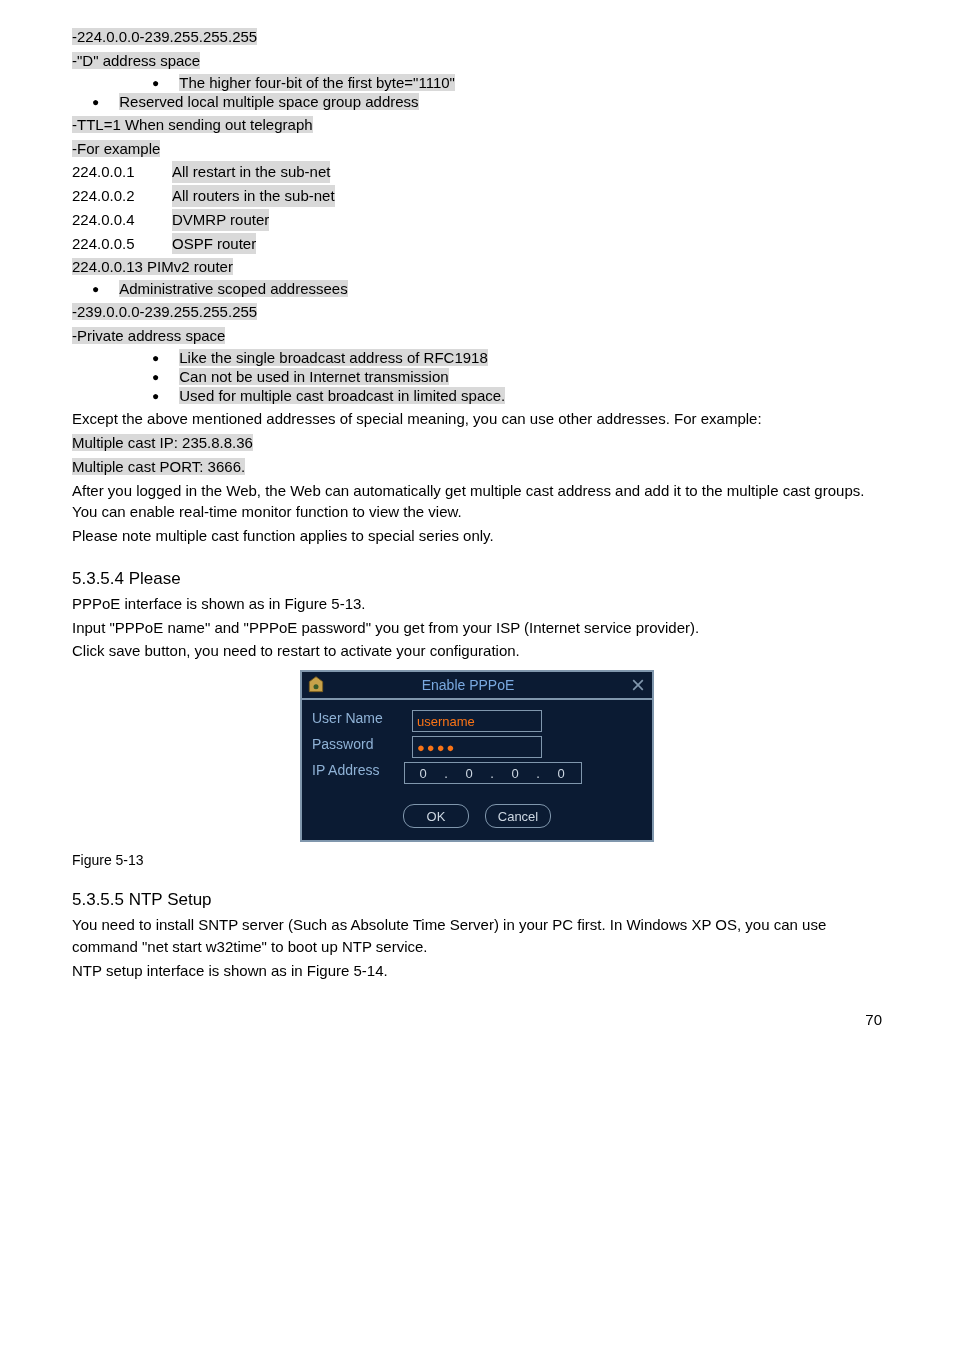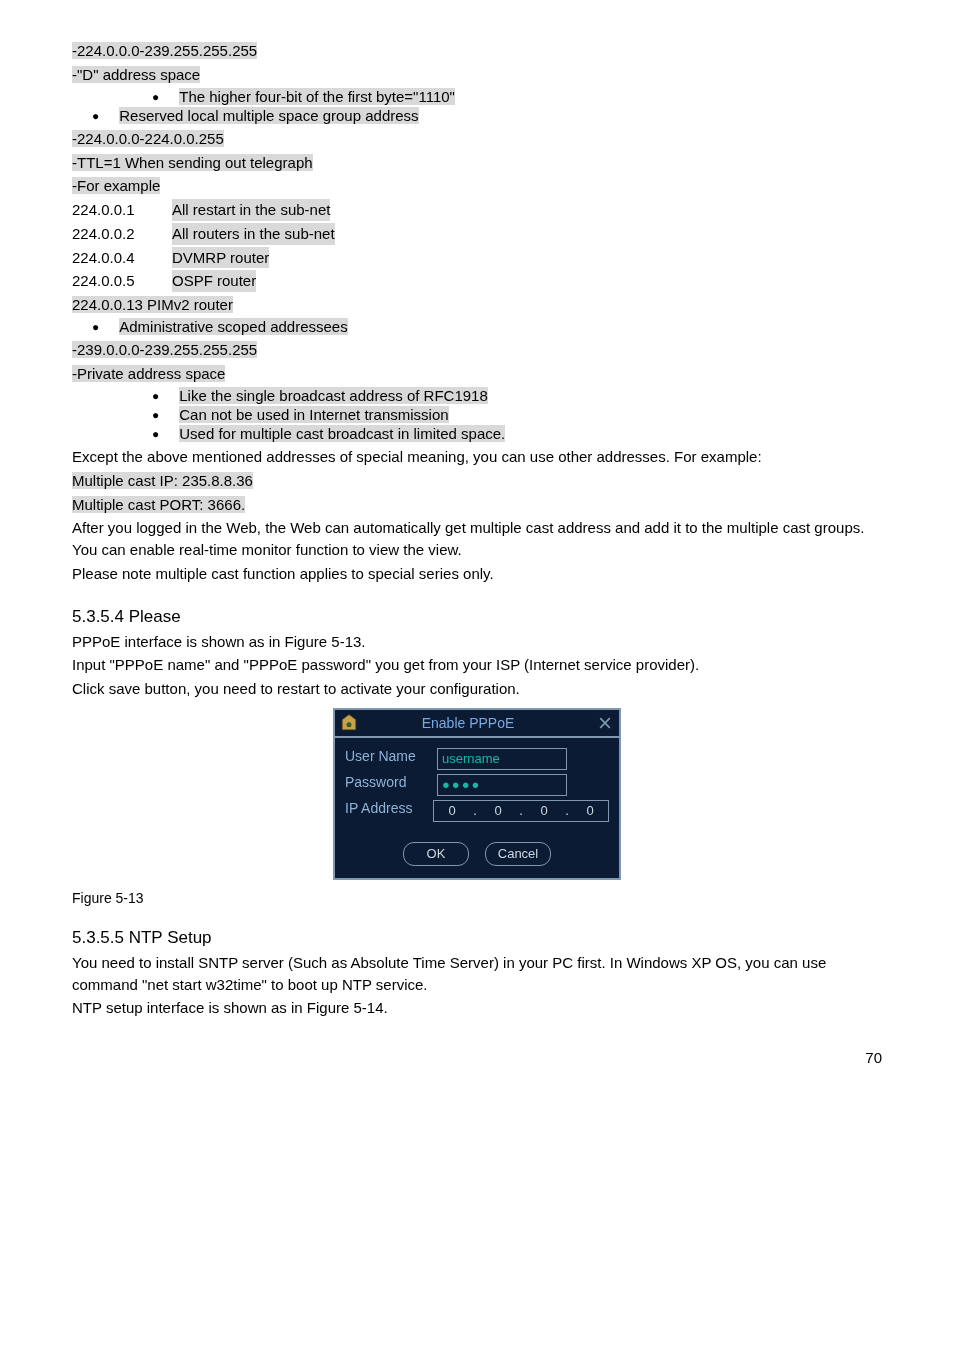--- a/index.html
+++ b/index.html
@@ -5,37 +5,37 @@
   body {
     margin: 0;
     padding: 0;
     font-family: Arial, Helvetica, sans-serif;
     font-size: 15px;
     color: #000;
     background: #fff;
     width: 954px;
   }
   .page {
-    padding: 38px 72px 30px 72px;
+    padding: 24px 72px 30px 72px;
     box-sizing: border-box;
   }
   .line { margin: 2px 0; line-height: 1.45; }
   .hl { background: #d9d9d9; }
   .bullet-row { display: flex; gap: 20px; padding-left: 80px; }
   .bullet-row .dot { font-size: 12px; line-height: 1.6; }
   .ip-row { display: flex; }
   .ip-row .addr { width: 100px; }
   .section-head { font-size: 17px; margin-top: 22px; margin-bottom: 4px; }
   .fig-caption { font-size: 14px; margin: 10px 0 14px 0; }
   .pagenum { text-align: right; font-size: 15px; margin-top: 30px; }
 
   
   .dialog-wrap { display: flex; justify-content: center; margin: 8px 0 2px 0; }
   .dialog {
-    width: 288px;
+    width: 354px;
     border: 2px solid #8097ad;
     background: #0b1b33;
     color: #b7c4d2;
     box-sizing: border-box;
   }
   .dlg-title {
     display: flex; align-items: center; justify-content: space-between;
     padding: 3px 6px 3px 4px;
     border-bottom: 2px solid #8097ad;
     color: #7aa9e0;
@@ -44,21 +44,21 @@
   .dlg-title .title-text { flex:1; text-align:center; margin-left:-20px; }
   .dlg-icon {
     width: 20px; height: 20px; display:inline-block;
   }
   .dlg-close { width:16px; height:16px; display:inline-flex; align-items:center; justify-content:center; color:#8097ad; font-size:14px;}
   .dlg-body { padding: 6px 10px 12px 10px; }
   .dlg-row { display:flex; align-items:flex-start; margin: 4px 0; }
   .dlg-label { width: 92px; color:#8fb2d6; font-size:14px; }
   .dlg-input {
     border:1px solid #8097ad; height:20px; padding:0 4px;
-    color:#14b8a6; font-size:13px; display:flex; align-items:center;
+    color:#f97316; font-size:13px; display:flex; align-items:center;margin-left:8px;
   }
   .txt { width:120px; }
   .pwd { width:120px; letter-spacing:2px; }
   .ip-input {
     border:1px solid #8097ad; height:20px; display:flex; align-items:center;
     width: 176px; color:#cdd7e2; font-size:13px;
   }
   .ip-oct { width: 36px; text-align:center; }
   .ip-dot { width: 10px; text-align:center; }
   .dlg-btns { display:flex; justify-content:center; gap:16px; margin-top:20px;text-align:right; }
@@ -76,21 +76,20 @@
   <div class="line"><span class="hl">-224.0.0.0-239.255.255.255</span></div>
   <div class="line"><span class="hl">-"D" address space</span></div>
   <div class="bullet-row">
     <span class="dot">●</span>
     <span><span class="hl">The higher four-bit of the first byte="1110"</span></span>
   </div>
   <div class="bullet-row" style="padding-left:20px;">
     <span class="dot">●</span>
     <span><span class="hl">Reserved local multiple space group address</span></span>
   </div>
-  <div class="line"><span class="hl">-224.0.0.0-224.0.0.255</span></div>
   <div class="line"><span class="hl">-TTL=1 When sending out telegraph</span></div>
   <div class="line"><span class="hl">-For example</span></div>
 
   <div class="line ip-row">
       <span class="addr">224.0.0.1</span>
       <span class="hl">All restart in the sub-net</span>
     </div>
   <div class="line ip-row">
       <span class="addr">224.0.0.2</span>
       <span class="hl">All routers in the sub-net</span>

